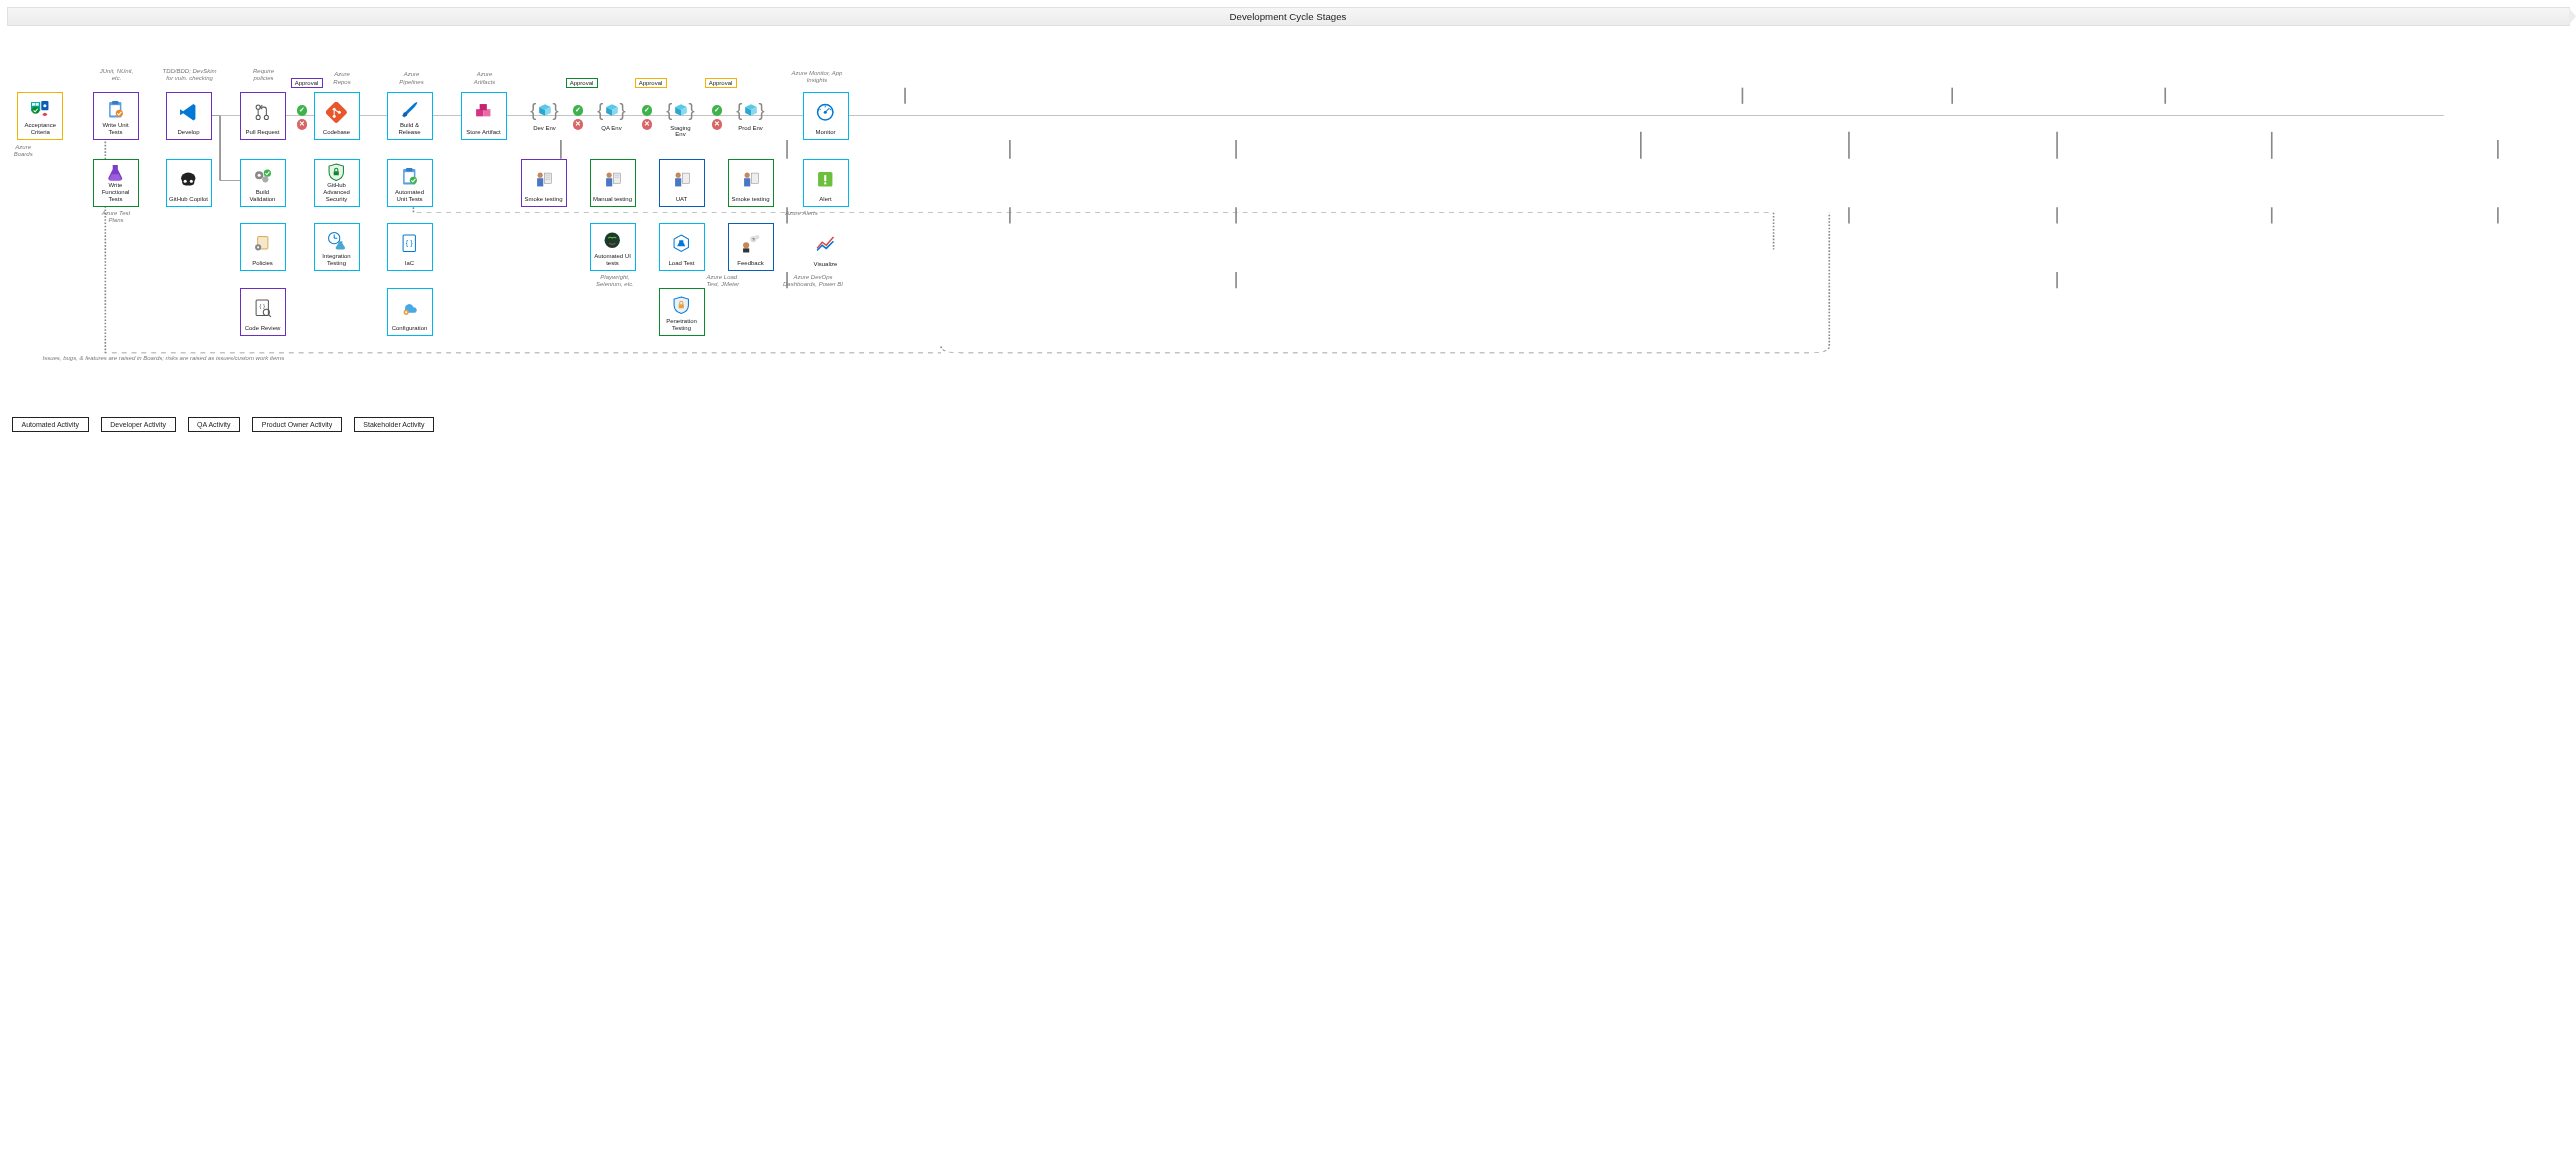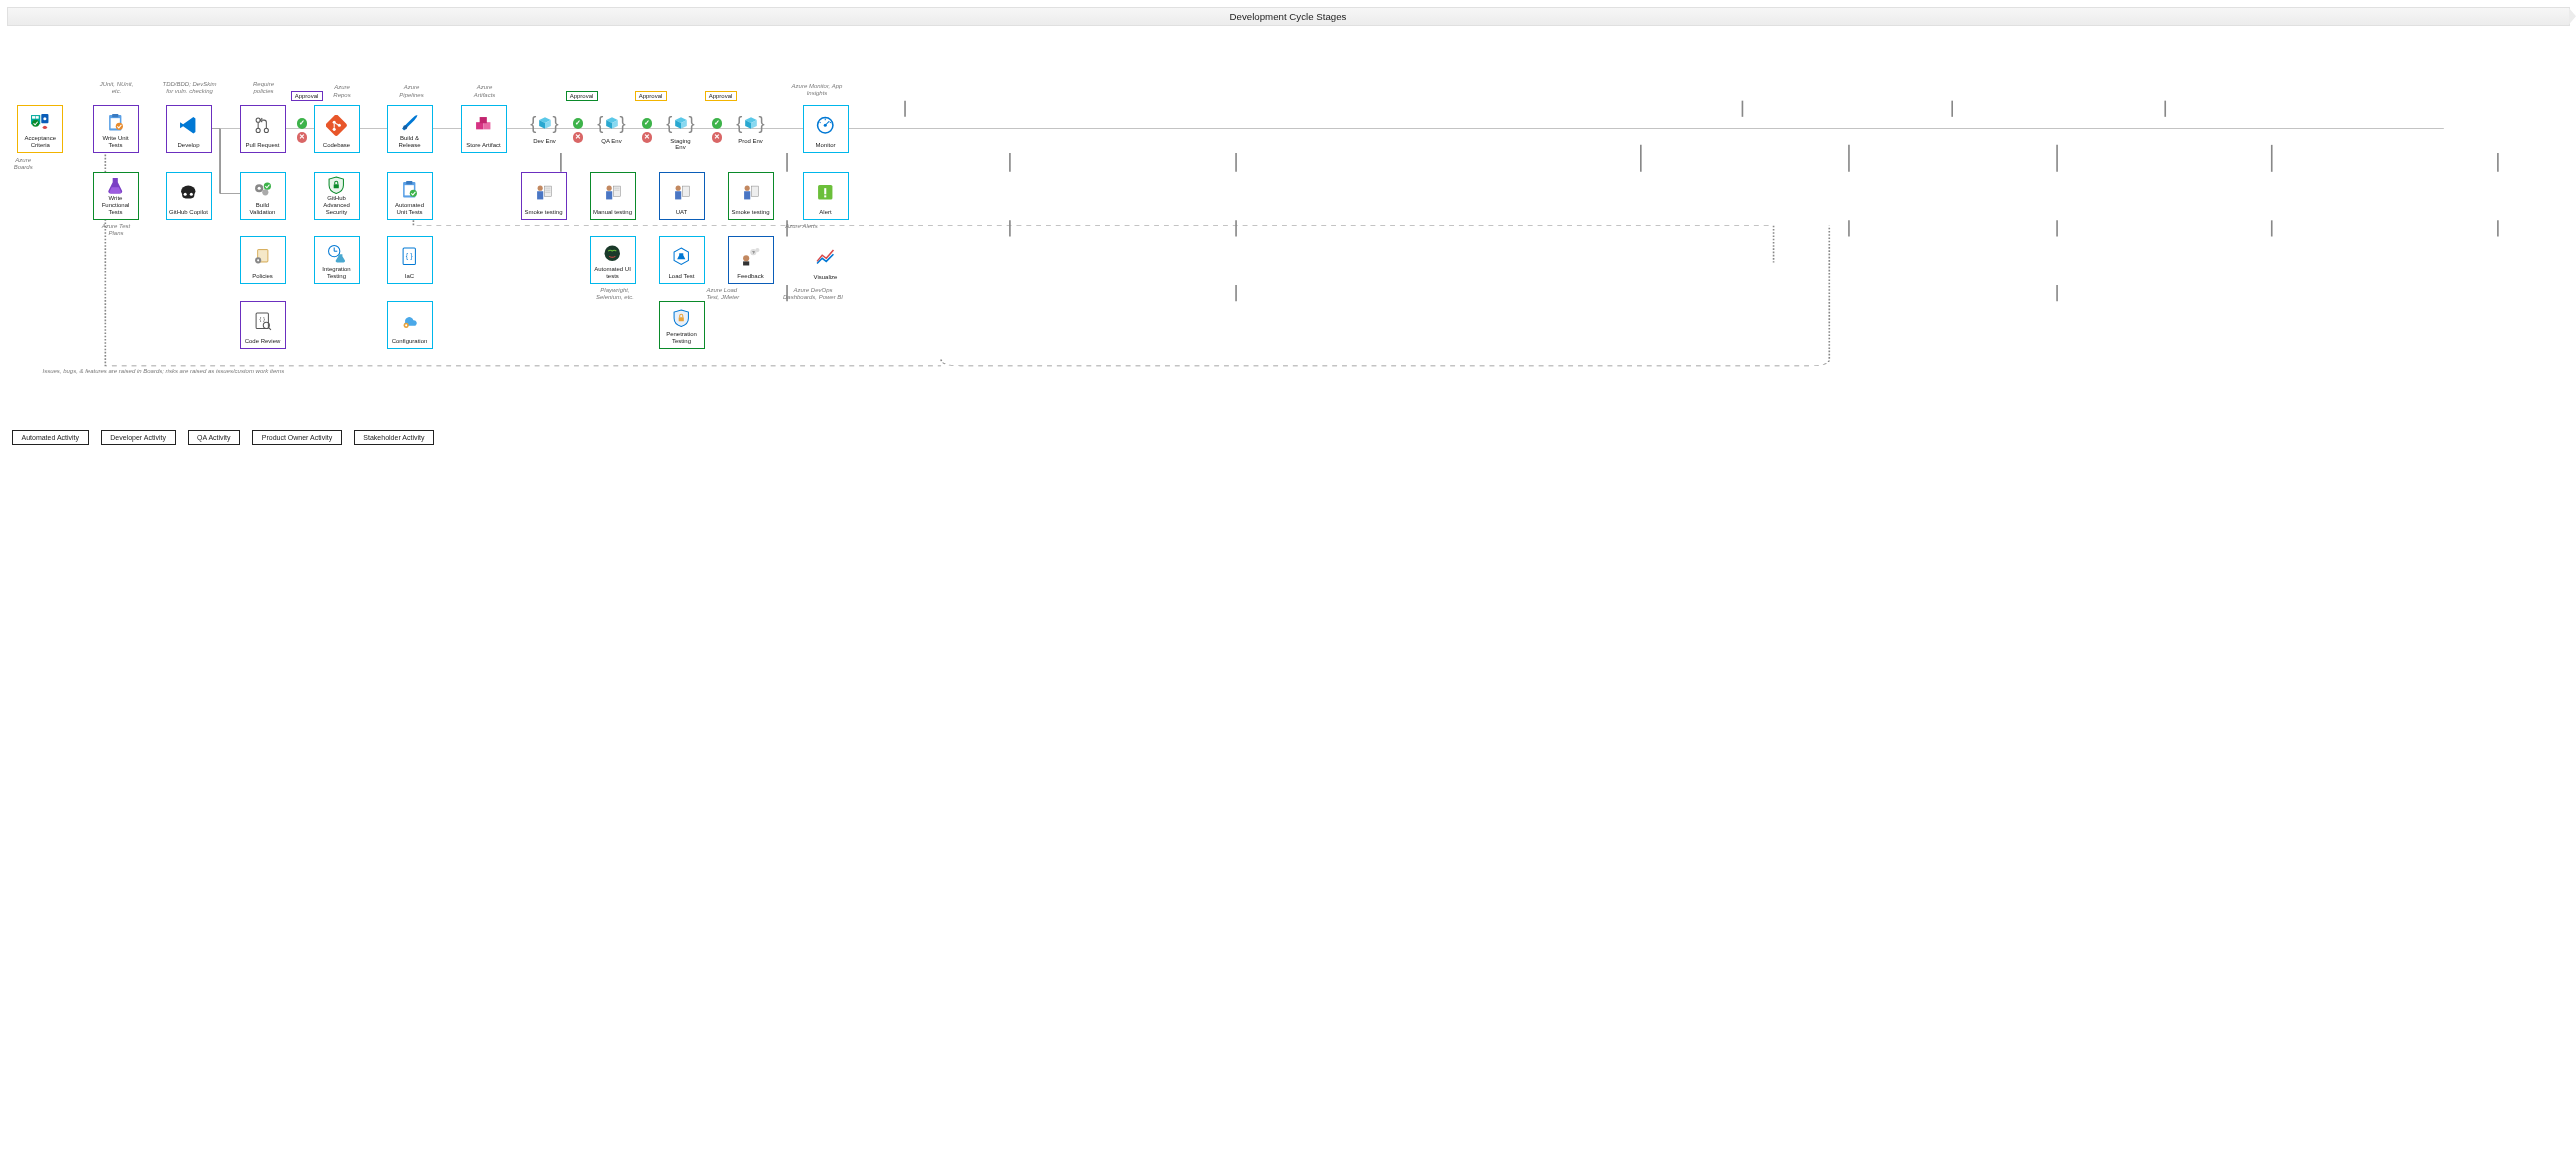--- a/index.html
+++ b/index.html
@@ -9,21 +9,21 @@
     padding: 6.5px;
     font-size: 7px;
     color: #222;
   }
   .title-banner {
     background: linear-gradient(to bottom, #f6f6f6, #ececec);
     border: 0.5px solid #e0e0e0;
     text-align: center;
     padding: 3.2px 0;
     font-size: 9.7px;
-    margin-bottom: 38px;
+    margin-bottom: 25px;
     position: relative;
   }
   .title-banner::after {
     content: "";
     position: absolute;
     right: -7.5px; top: 0; bottom: 0;
     width: 7.5px;
     background: #ececec;
     clip-path: polygon(0 0, 100% 50%, 0 100%);
   }

